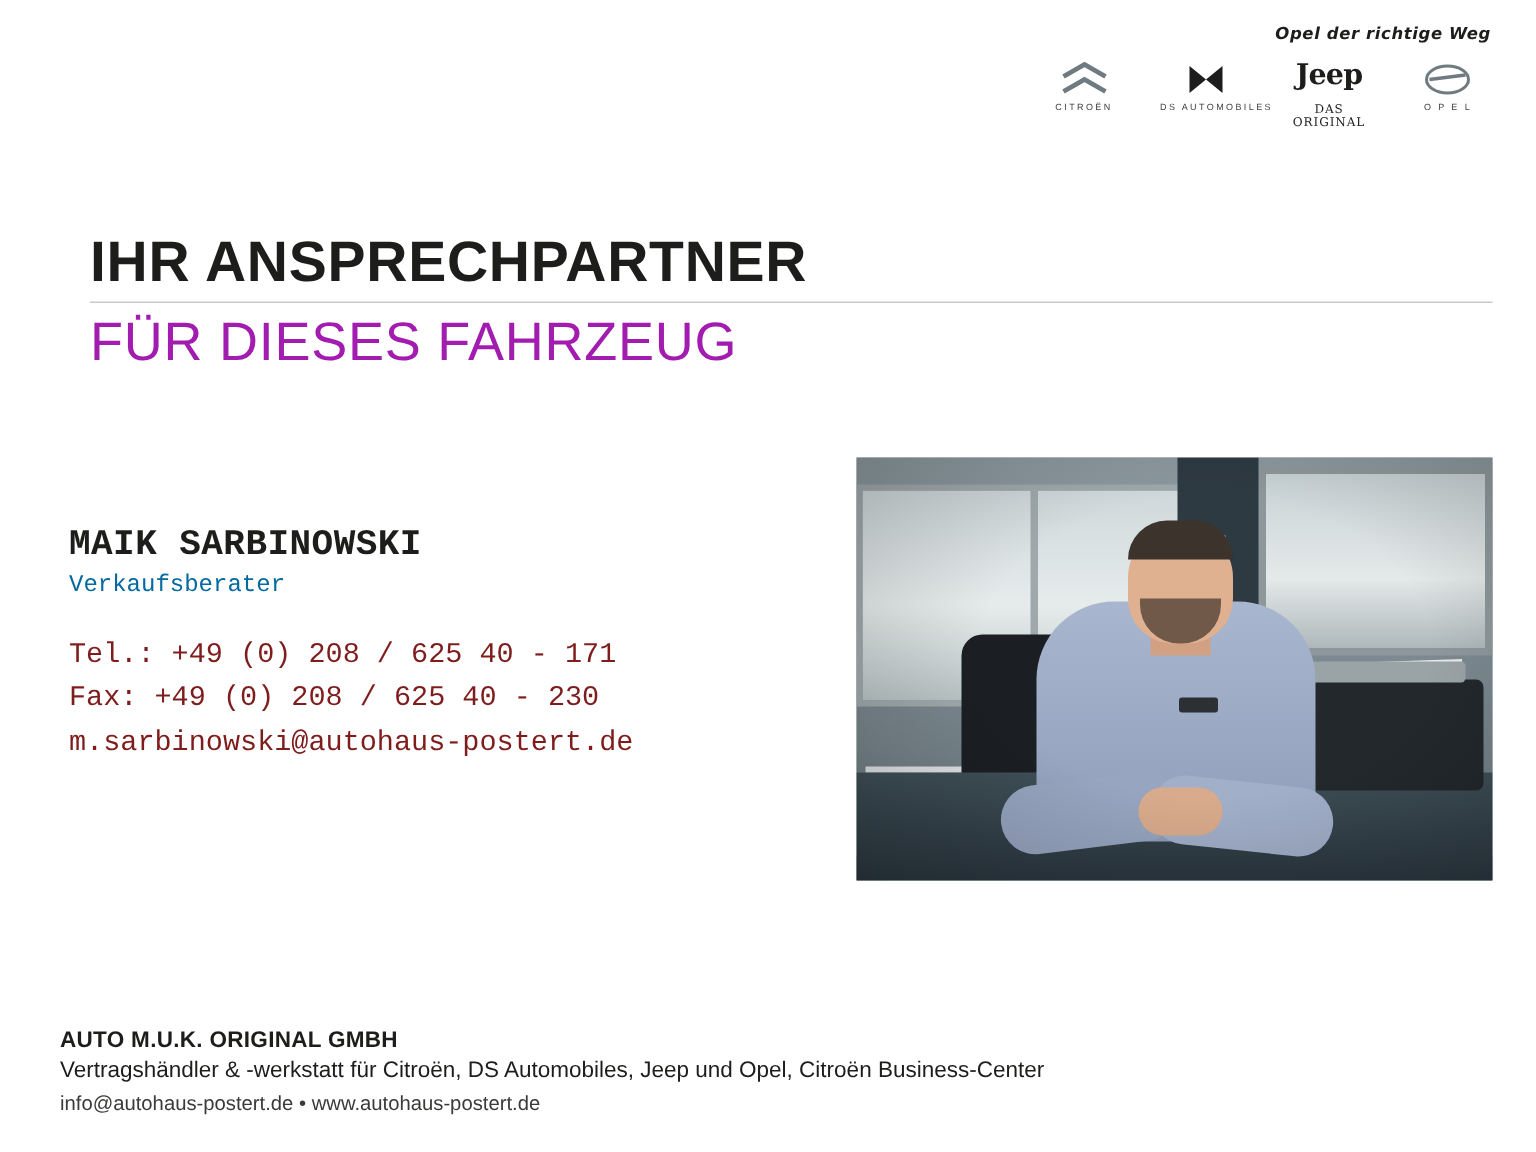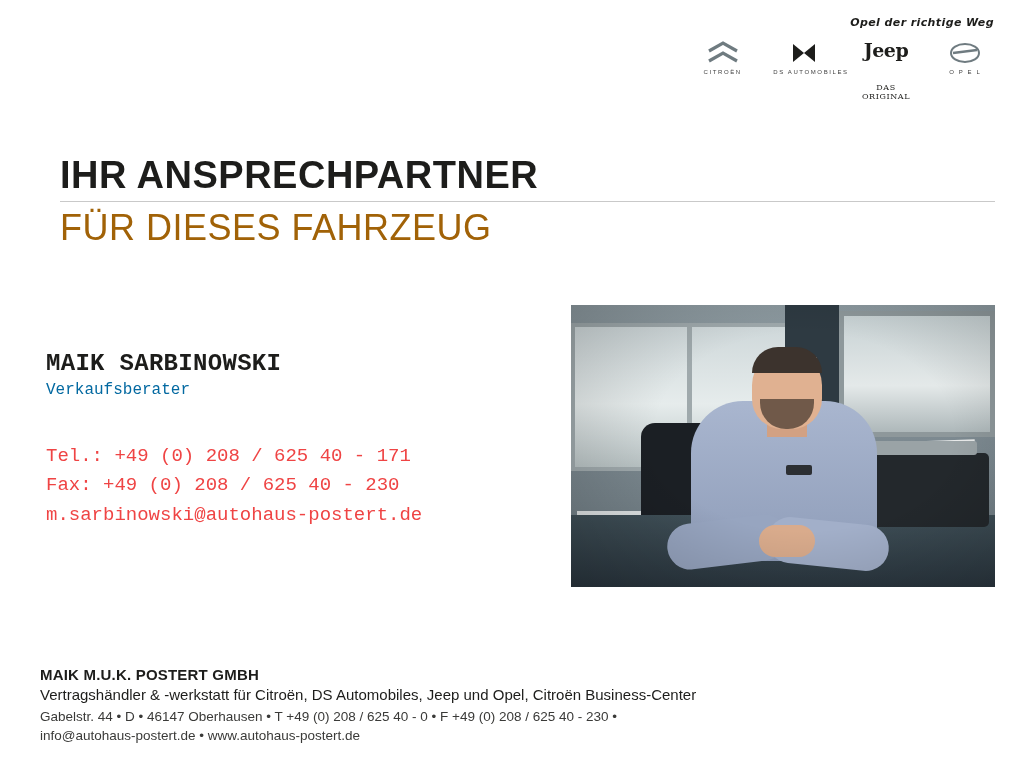--- a/index.html
+++ b/index.html
@@ -81,21 +81,21 @@
     font-size: 19px;
     letter-spacing: -0.5px;
     color: #1d1d1b;
     line-height: 1;
   }
   .marque-jeep-sub {
     font-family: "DejaVu Serif", serif;
     font-size: 8px;
     letter-spacing: 0.6px;
     color: #1d1d1b;
-    margin-top: 16px;
+    margin-top: 1px;
   }
 
   
   .headline-wrap {
     position: absolute;
     left: 60px;
     top: 155px;
     width: 935px;
   }
   .headline-main {
@@ -108,21 +108,21 @@
   }
   .headline-rule {
     border: none;
     border-top: 1px solid #c9c9c9;
     margin: 4px 0 6px 0;
   }
   .headline-sub {
     font-size: 36px;
     font-weight: normal;
     letter-spacing: 0.5px;
-    color: #a16207;
+    color: #a21caf;
     line-height: 1.1;
     white-space: nowrap;
   }
 
   
   .contact {
     position: absolute;
     left: 46px;
     top: 350px;
     width: 480px;
@@ -133,24 +133,24 @@
     font-weight: bold;
     letter-spacing: 0.3px;
     color: #1d1d1b;
   }
   .contact-role {
     font-size: 16px;
     color: #0369a1;
     margin-top: 4px;
   }
   .contact-lines {
-    margin-top: 43px;
+    margin-top: 23px;
     font-size: 19px;
     line-height: 1.55;
-    color: #ef4444;
+    color: #7f1d1d;
   }
 
   
   .photo {
     position: absolute;
     left: 571px;
     top: 305px;
     width: 424px;
     height: 282px;
     overflow: hidden;
@@ -421,19 +421,18 @@
   <div class="ph-badge"></div>
   <div class="ph-hands"></div>
   <div class="ph-neck"></div>
   <div class="ph-head"></div>
   <div class="ph-beard"></div>
   <div class="ph-hair"></div>
   <div class="ph-vignette"></div>
 </div>
 
 <div class="footer">
-  <div class="footer-company">MAIK M.U.K. POSTERT GMBH</div>
+  <div class="footer-company">AUTO M.U.K. ORIGINAL GMBH</div>
   <div class="footer-desc">Vertragshändler &amp; -werkstatt für Citroën, DS Automobiles, Jeep und Opel, Citroën Business-Center</div>
   <div class="footer-address">
-    <div>Gabelstr. 44 • D • 46147 Oberhausen • T +49 (0) 208 / 625 40 - 0 • F +49 (0) 208 / 625 40 - 230 •</div>
     <div>info@autohaus-postert.de • www.autohaus-postert.de</div>
   </div>
 </div>
 
 </body></html>

